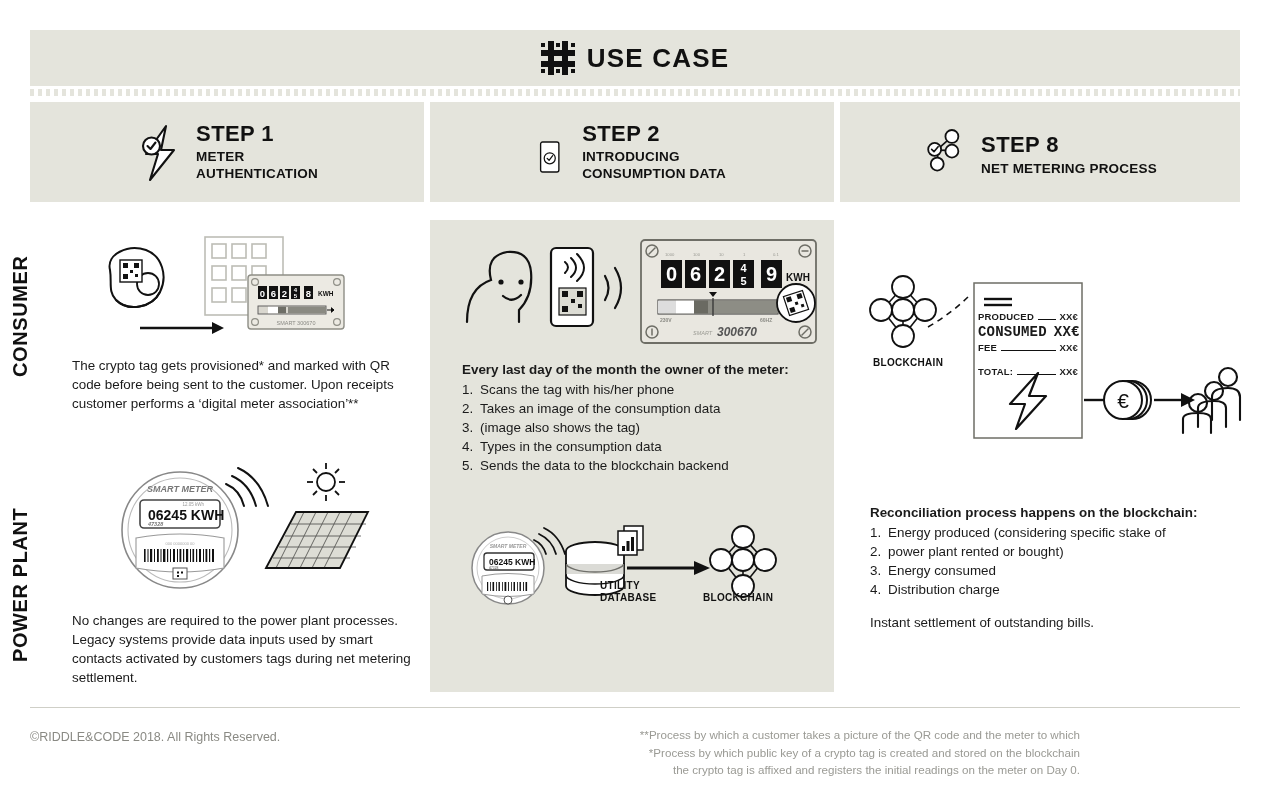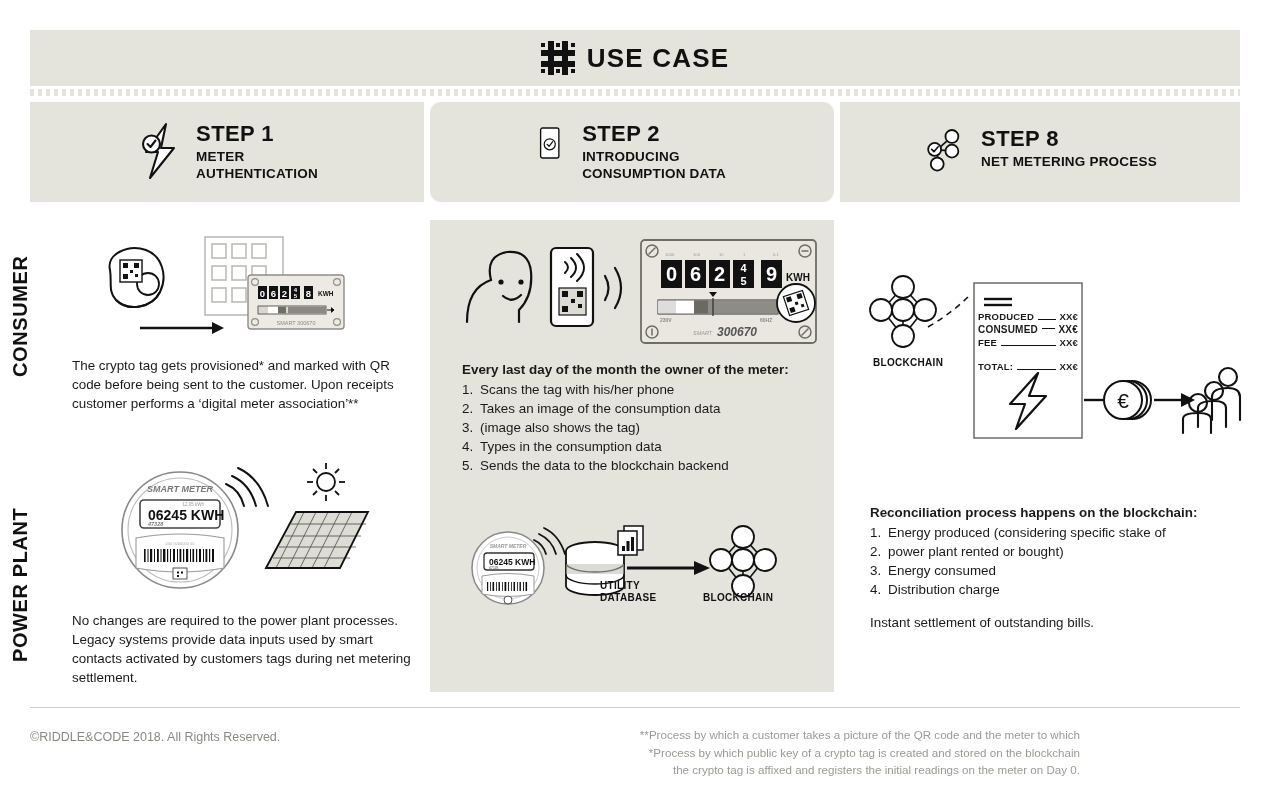--- a/index.html
+++ b/index.html
@@ -30,23 +30,23 @@
       #e4e4dc 0px, #e4e4dc 4px, #ffffff 4px, #ffffff 8px);
   }
 
   
   .step-box {
     position: absolute; top: 102px; height: 100px;
     background: #e4e4dc;
     display: flex; align-items: center; justify-content: center;
   }
   #step-box-1 { left: 30px;  width: 394px; }
-  #step-box-2 { left: 430px; width: 404px; border-radius: 11px; }
+  #step-box-2 { left: 430px; width: 404px; }
   #step-box-3 { left: 840px; width: 400px; }
-  .step-inner { display: flex; align-items: flex-start; gap: 14px; }
+  .step-inner { display: flex; align-items: flex-end; gap: 14px; }
   .step-icon { width: 46px; height: 58px; flex: 0 0 auto; }
   .step-texts { line-height: 1.05; }
   .step-num {
     font-size: 22px; font-weight: bold; letter-spacing: .4px; color: #111;
     margin-bottom: 4px;
   }
   .step-sub {
     font-size: 13.5px; font-weight: bold; letter-spacing: .2px;
     color: #111; line-height: 1.22;
   }
@@ -580,21 +580,21 @@
       </g>
     </svg>
   </div>
 
   <div style="position:absolute; left:978px; top:311px; width:100px;">
     <div style="display:flex; align-items:baseline; font-size:9.5px; font-weight:bold; letter-spacing:.2px;">
       <span>PRODUCED</span>
       <span style="flex:1; border-bottom:1.6px solid #111; margin:0 3px 2px 4px;"></span>
       <span>XX€</span>
     </div>
-    <div style="display:flex; align-items:center; font-size:10px; font-weight:bold; letter-spacing:.2px; margin-top:2px;">
+    <div style="display:flex; align-items:center; font-size:14px; font-weight:bold; letter-spacing:.2px; margin-top:2px;font-family:Liberation Mono, monospace;">
       <span>CONSUMED</span>
       <span style="flex:1; border-bottom:1.6px solid #111; margin:0 3px 2px 4px;"></span>
       <span>XX€</span>
     </div>
     <div style="display:flex; align-items:baseline; font-size:9.5px; font-weight:bold; letter-spacing:.2px; margin-top:2px;">
       <span>FEE</span>
       <span style="flex:1; border-bottom:1.6px solid #111; margin:0 3px 2px 4px;"></span>
       <span>XX€</span>
     </div>
     <div style="display:flex; align-items:baseline; font-size:9.5px; font-weight:bold; letter-spacing:.2px; margin-top:13px;">

